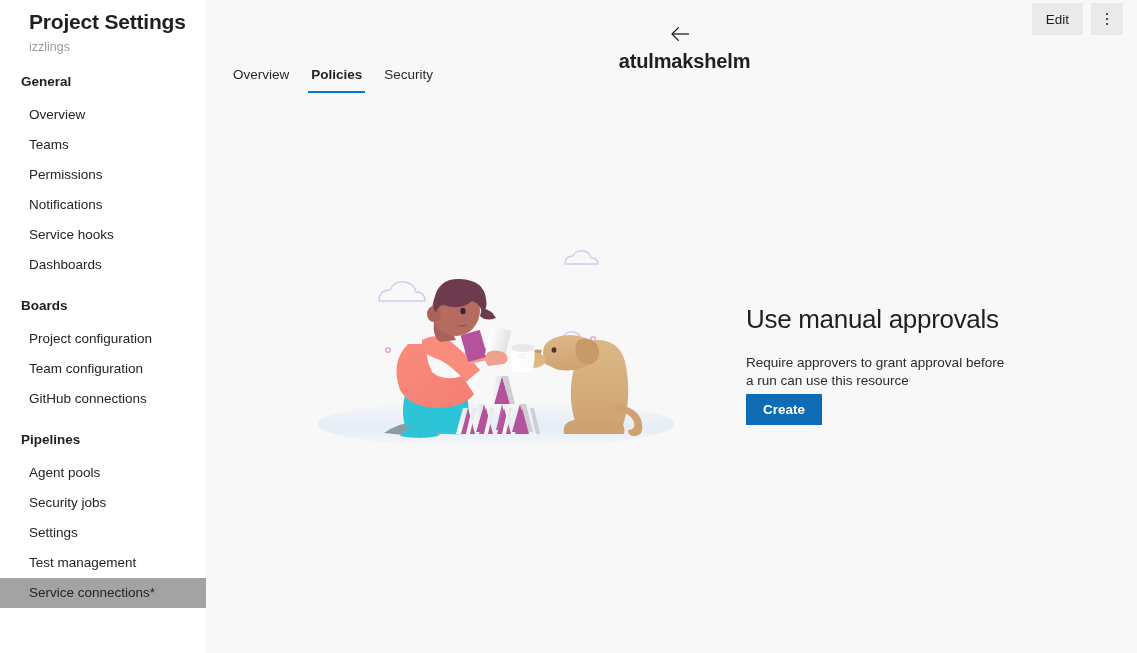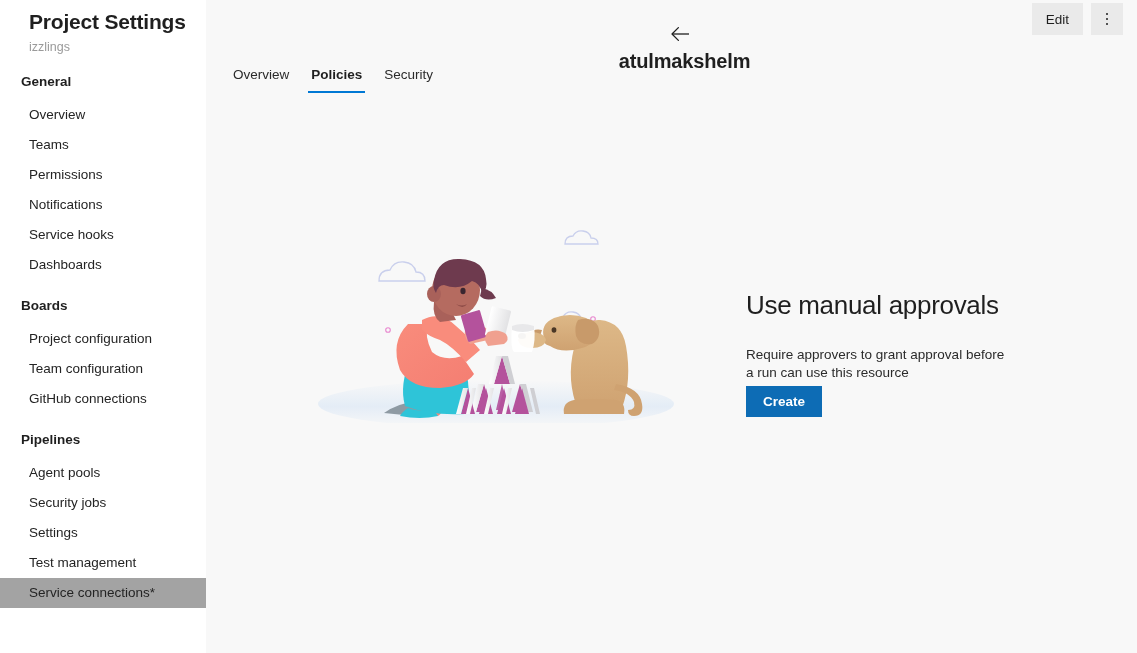--- a/index.html
+++ b/index.html
@@ -196,25 +196,25 @@
     left: 8px;
     right: 8px;
     bottom: 0;
     height: 2px;
     background: #0078d4;
   }
 
   
   .empty-wrap {
     position: absolute;
-    top: 228px;
+    top: 248px;
     left: 0;
     right: 0;
     display: flex;
-    align-items: center;
+    align-items: flex-start;
     justify-content: flex-start;
     padding-left: 110px;
   }
   .illustration {
     flex: 0 0 360px;
     width: 360px;
     height: 195px;
     position: relative;
   }
   .illustration svg { display: block; }
@@ -228,21 +228,21 @@
     font-size: 26px;
     font-weight: normal;
     color: #1f1f1f;
     letter-spacing: -0.3px;
     line-height: 32px;
   }
   .empty-desc {
     font-size: 13.5px;
     color: #2b2b2b;
     line-height: 18px;
-    margin-top: 25px;
+    margin-top: 19px;
     width: 262px;
   }
   .btn-primary {
     margin-top: 4px;
     background: #0d6cb5;
     color: #ffffff;
     border: none;
     height: 31px;
     padding: 0 17px;
     font-size: 13.5px;

